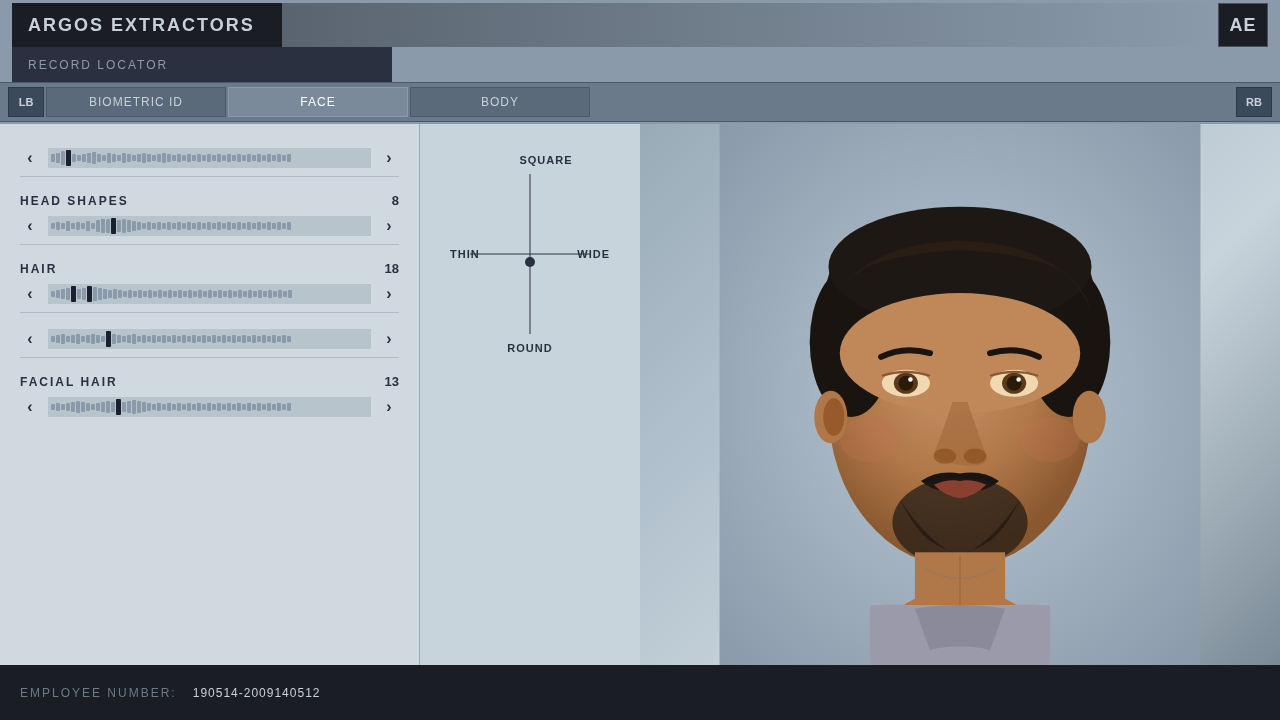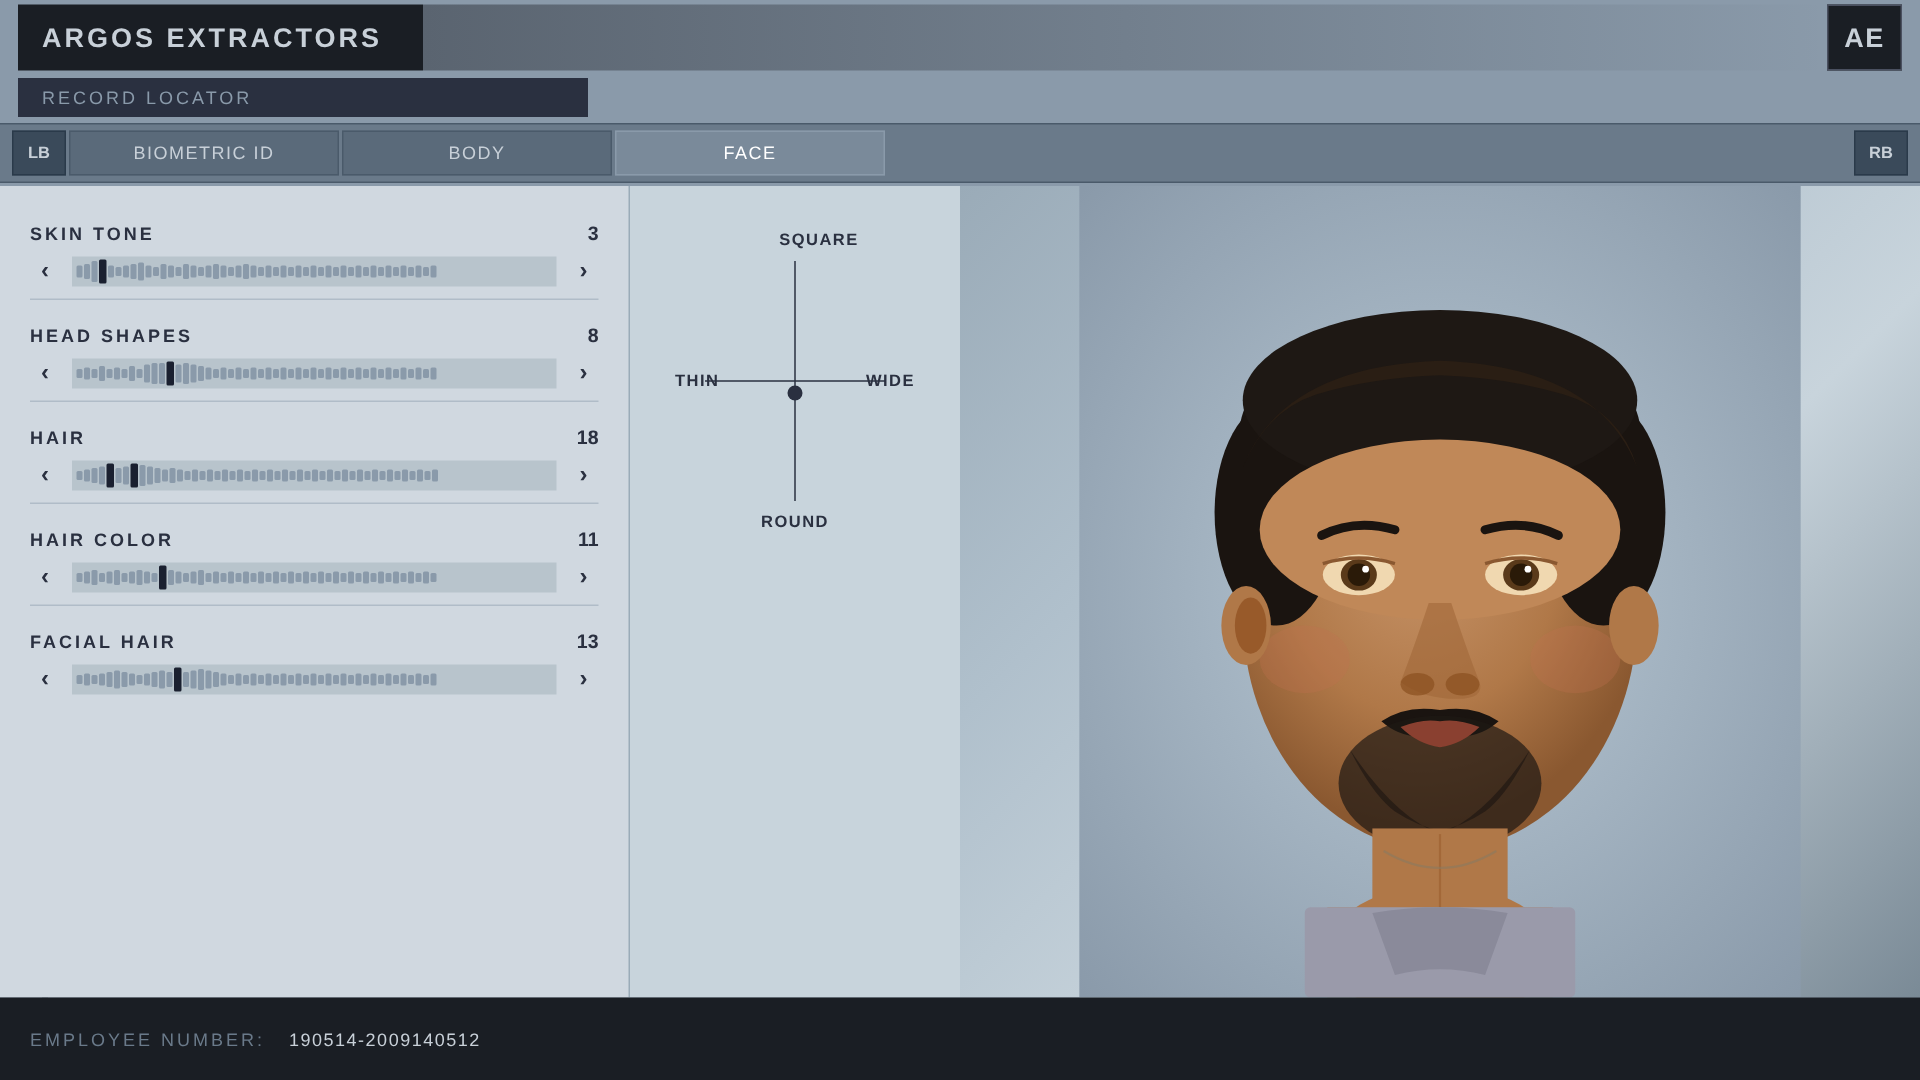--- a/index.html
+++ b/index.html
@@ -68,21 +68,21 @@
       padding: 0 12px;
     }
 
     .record-locator {
       background: #2a3040;
       color: #8a9aaa;
       font-size: 12px;
       letter-spacing: 2px;
       padding: 4px 16px;
       width: 380px;
-      height: 26px;
+      height: 36px;
       display: flex;
       align-items: center;
     }
 
     
     .nav-tabs {
       position: absolute;
       top: 82px;
       left: 0; right: 0;
       height: 40px;
@@ -390,37 +390,33 @@
     <div class="logo">AE</div>
   </div>
   <div class="subtitle-row">
     <div class="record-locator">RECORD LOCATOR</div>
   </div>
 </div>
 
 <div class="nav-tabs">
   <div class="nav-btn">LB</div>
   <div class="nav-tab nav-tab-biometric">BIOMETRIC ID</div>
+  <div class="nav-tab nav-tab-face active">FACE</div>
   <div class="nav-tab nav-tab-body">BODY</div>
-  <div class="nav-tab nav-tab-face active">FACE</div>
   <div style="flex:1"></div>
   <div class="nav-btn">RB</div>
 </div>
 
 <div class="left-accent"></div>
 
 <div class="main-content">
 
   <div class="left-panel">
 
     <div class="slider-group">
-      <div class="slider-header">
-        <span class="slider-label">SKIN TONE</span>
-        <span class="slider-value">3</span>
-      </div>
       <div class="slider-row">
         <span class="slider-arrow">‹</span>
         <div class="slider-track">
           <div class="seg-container">
             <div class="seg" style="width:4px;height:8px"></div>
             <div class="seg" style="width:4px;height:10px"></div>
             <div class="seg" style="width:4px;height:14px"></div>
             <div class="seg highlight" style="width:5px"></div>
             <div class="seg" style="width:4px;height:8px"></div>
             <div class="seg" style="width:4px;height:6px"></div>
@@ -592,24 +588,20 @@
             <div class="seg" style="width:4px;height:8px"></div>
             <div class="seg" style="width:4px;height:6px"></div>
             <div class="seg" style="width:4px;height:8px"></div>
           </div>
         </div>
         <span class="slider-arrow">›</span>
       </div>
     </div>
 
     <div class="slider-group">
-      <div class="slider-header">
-        <span class="slider-label">HAIR COLOR</span>
-        <span class="slider-value">11</span>
-      </div>
       <div class="slider-row">
         <span class="slider-arrow">‹</span>
         <div class="slider-track">
           <div class="seg-container">
             <div class="seg" style="width:4px;height:6px"></div>
             <div class="seg" style="width:4px;height:8px"></div>
             <div class="seg" style="width:4px;height:10px"></div>
             <div class="seg" style="width:4px;height:6px"></div>
             <div class="seg" style="width:4px;height:8px"></div>
             <div class="seg" style="width:4px;height:10px"></div>

